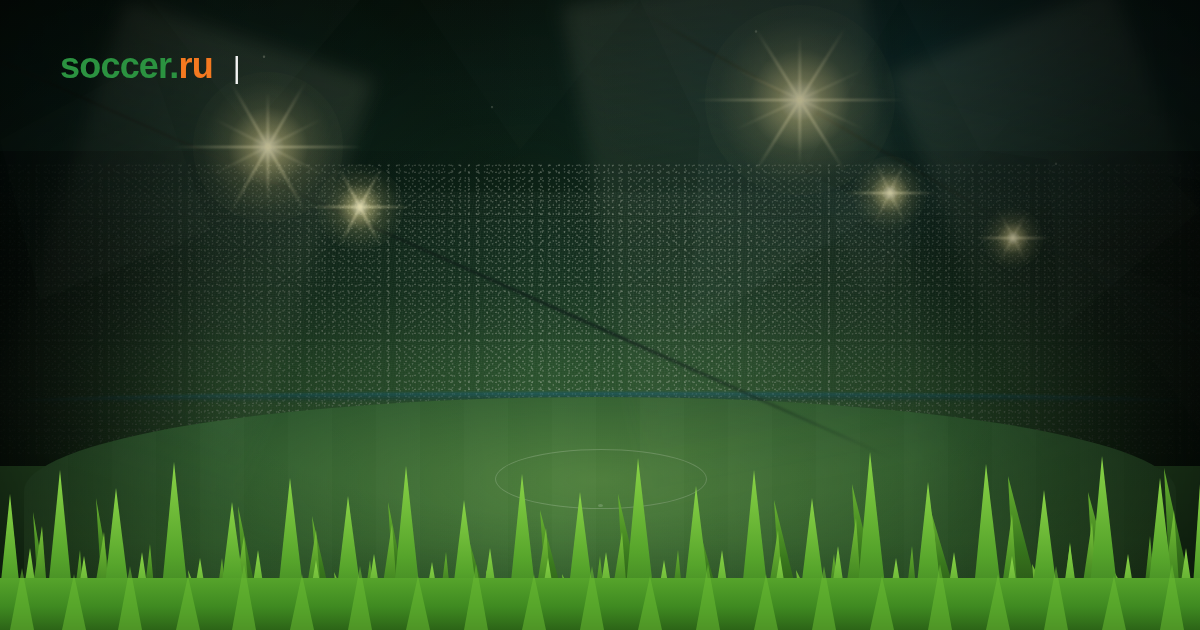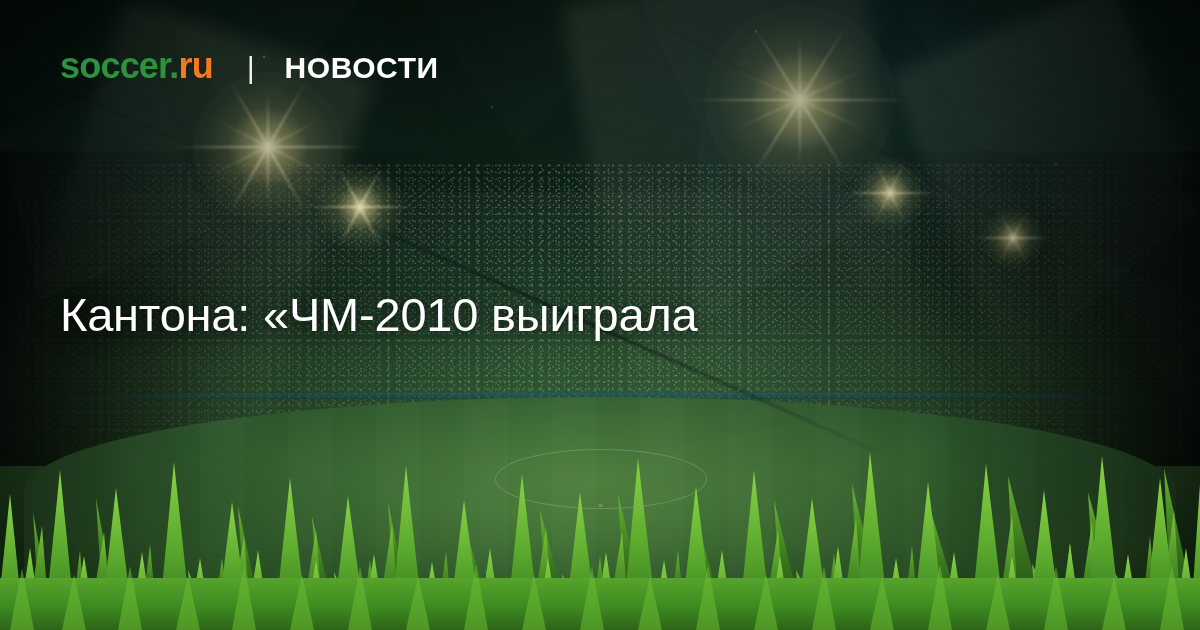--- a/index.html
+++ b/index.html
@@ -276,21 +276,21 @@
   }
   .grass svg { display: block; width: 100%; height: 100%; }
 
   
   .masthead {
     position: absolute;
     left: 60px;
     top: 48px;
     display: flex;
     align-items: baseline;
-    gap: 16px;
+    gap: 2px;
     z-index: 6;
   }
   .logo {
     font-size: 36px;
     font-weight: 700;
     letter-spacing: -0.8px;
     line-height: 1;
     white-space: nowrap;
   }
   .logo .w-soccer { color: #2b9240; }
@@ -587,20 +587,18 @@
         <path d="M1160 190 L1172 124 L1184 190 Z"></path>
       </g>
     </svg>
   </div>
 
   <div class="masthead">
     <div class="logo">
       <span class="w-soccer">soccer</span><span class="w-dot">.</span><span class="w-ru">ru</span>
     </div>
     <span class="sep">|</span>
-    <span class="section-name">НОВОСТИ</span>
   </div>
 
   <h1 class="headline">
-    <span class="ln">Кантона: «ЧМ-2010 выиграла</span>
   </h1>
 
 </div>
 
 </body></html>

